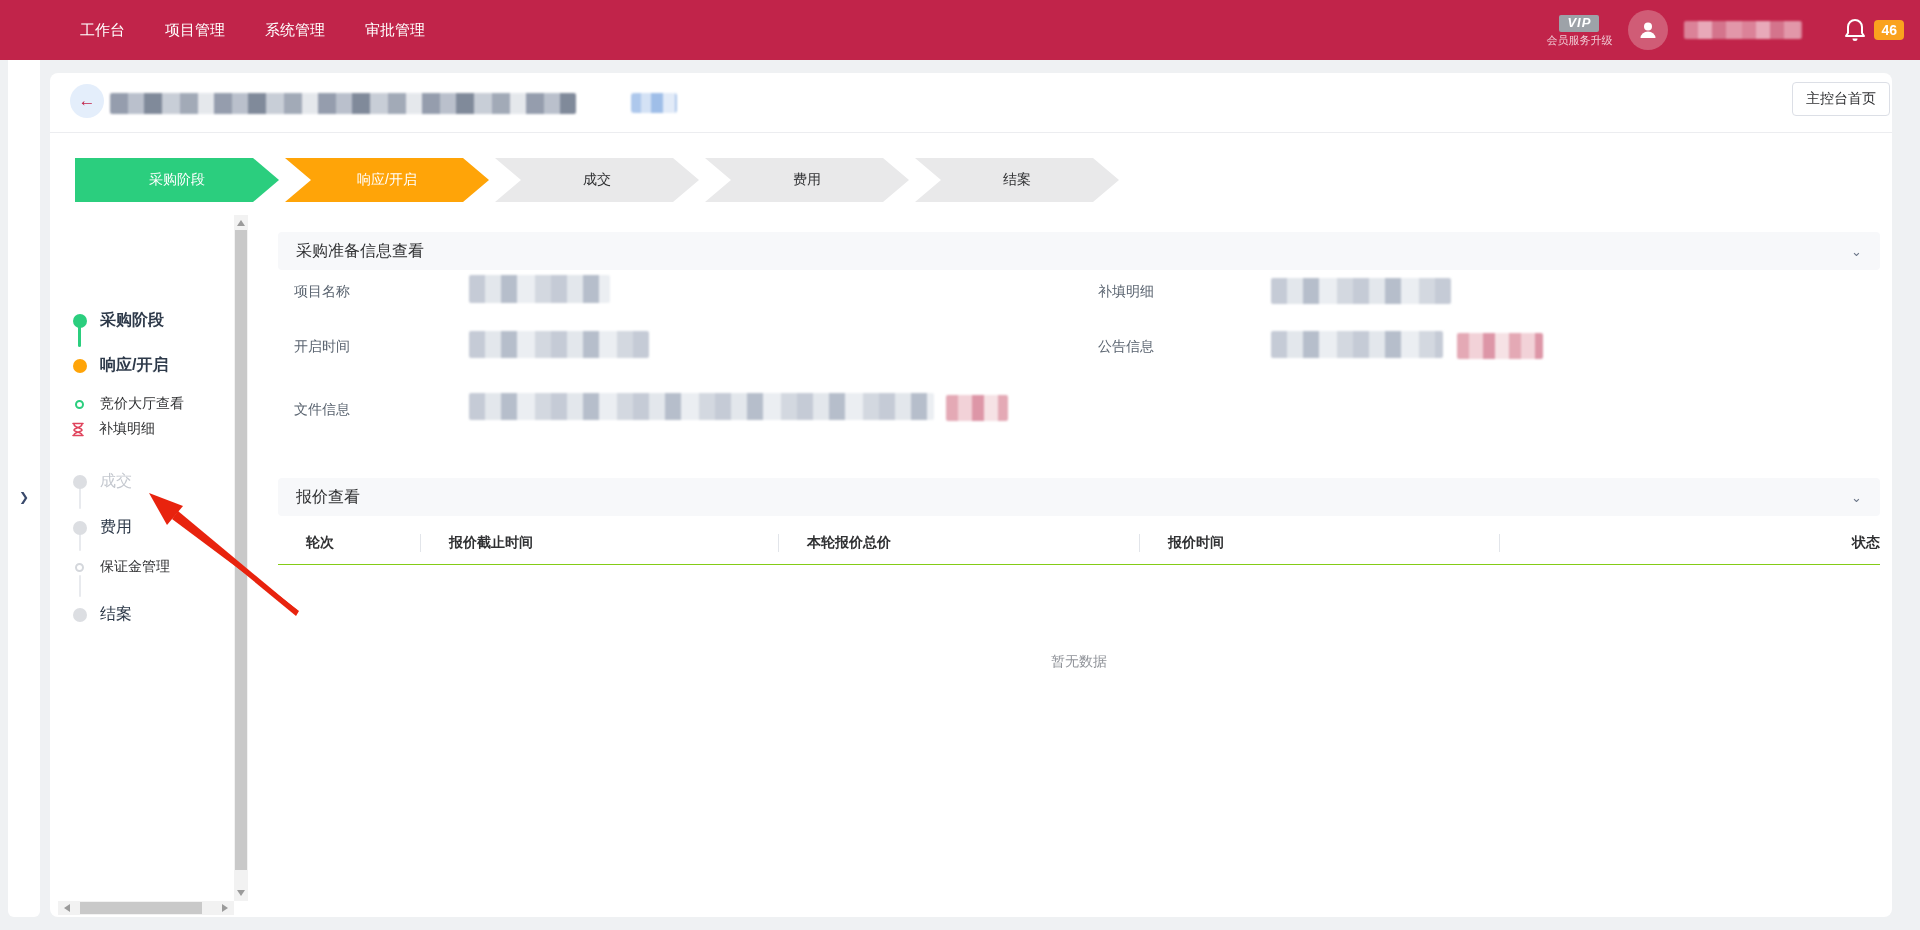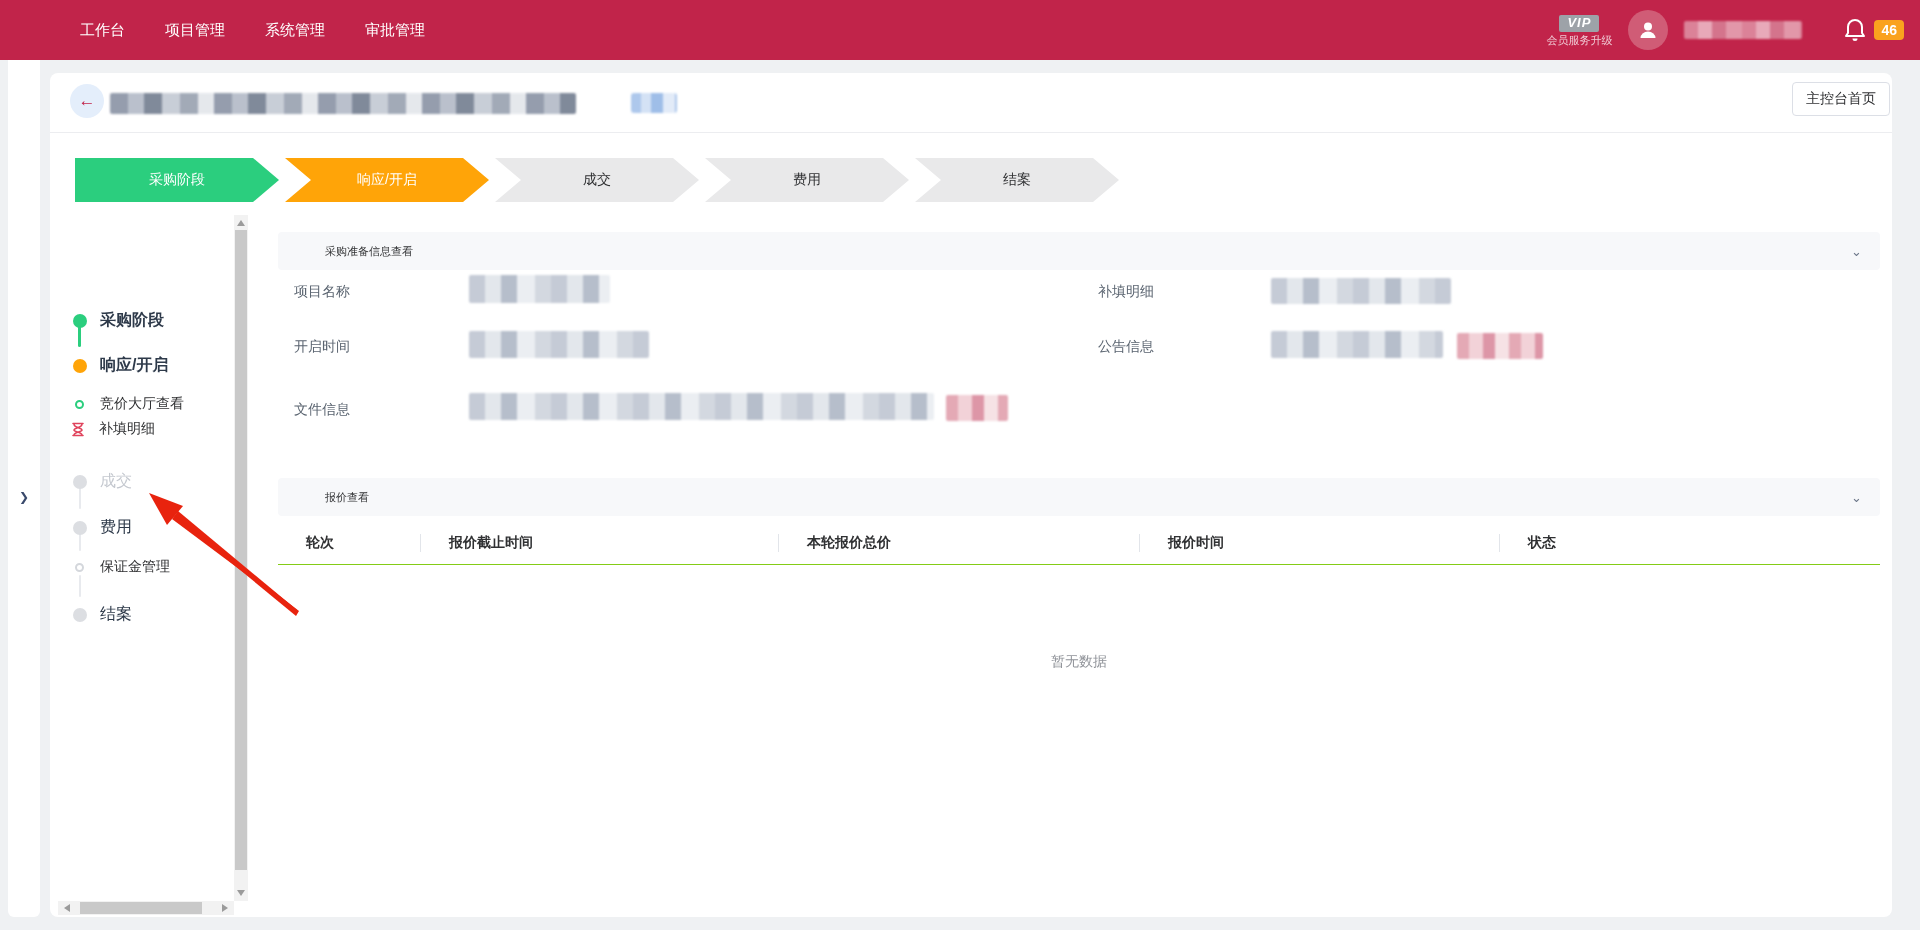--- a/index.html
+++ b/index.html
@@ -76,33 +76,33 @@
   .sb-arrow { position:absolute; width:0; height:0; cursor:pointer; }
   .arr-up { left:3px; top:5px; border-left:4px solid transparent; border-right:4px solid transparent; border-bottom:6px solid #9B9B9B; }
   .arr-down { left:3px; bottom:5px; border-left:4px solid transparent; border-right:4px solid transparent; border-top:6px solid #9B9B9B; }
   .hscroll { position:absolute; left:8px; top:828px; width:176px; height:14px; background:#F2F2F2; }
   .hscroll .thumb { position:absolute; left:22px; top:1px; width:122px; height:12px; background:#C9C9C9; }
   .arr-left { top:3px; left:6px; border-top:4px solid transparent; border-bottom:4px solid transparent; border-right:6px solid #9B9B9B; }
   .arr-right { top:3px; right:6px; border-top:4px solid transparent; border-bottom:4px solid transparent; border-left:6px solid #9B9B9B; }
   
   .sec-header { position:absolute; left:228px; width:1602px; height:38px; background:#F7F8FA; border-radius:4px;
                 display:flex; align-items:center; justify-content:space-between; padding:0 18px; }
-  .sec-title { font-size:11px; color:#303133;margin-left:29px; }
+  .sec-title { font-size:16px; color:#303133; }
   .chev { color:#6B7688; font-size:13px; cursor:pointer; }
   .field-label { position:absolute; font-size:14px; color:#5A6470; white-space:nowrap; }
   .mx { position:absolute; border-radius:2px; filter:blur(1px); }
   .mx-gray { background:repeating-linear-gradient(90deg,#C5CBD6 0 16px,#E3E7EC 16px 32px,#B6BECB 32px 48px,#EBEEF2 48px 66px,#D3D8E0 66px 82px); }
   .mx-pink { background:repeating-linear-gradient(90deg,#E4A9B5 0 12px,#F2D2D8 12px 26px,#DD96A7 26px 38px,#F6E2E5 38px 52px); cursor:pointer; }
   
   .thead { position:absolute; left:228px; top:448px; width:1602px; height:44px; display:flex;
            align-items:center; border-bottom:1px solid #84cc16;font-family:Liberation Serif, serif; }
   .th { font-size:14px; font-weight:bold; color:#303133; padding-left:28px; position:relative; }
   .th + .th { border-left:1px solid #E2E5EA; }
   .th:nth-child(1){ width:142px; } .th:nth-child(2){ width:358px; } .th:nth-child(3){ width:361px; }
-  .th:nth-child(4){ width:360px; } .th:nth-child(5){ flex:1; }
+  .th:nth-child(4){ width:360px; } .th:nth-child(5){ flex:1;text-align:right; }
   .empty { position:absolute; left:228px; top:580px; width:1602px; text-align:center;
            font-size:14px; color:#909399; }
   
   .annot { position:absolute; left:0; top:0; width:1920px; height:930px; pointer-events:none; }
   svg { display:block; }
 </style>
 </head>
 <body>
 
 <div class="topbar">

